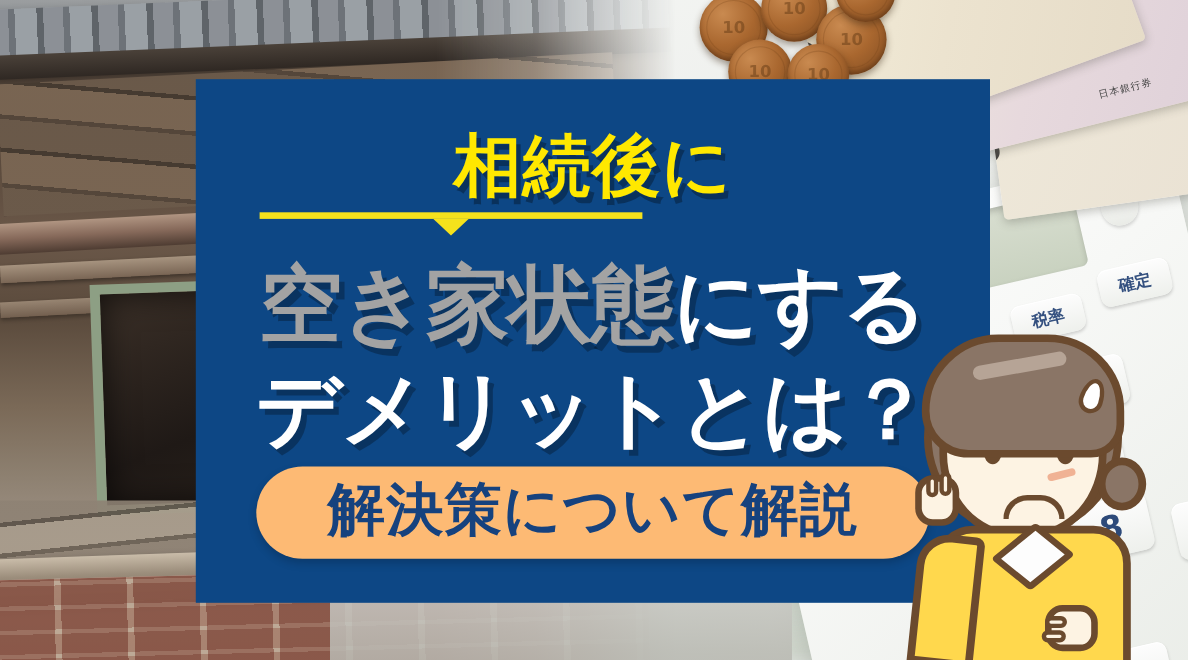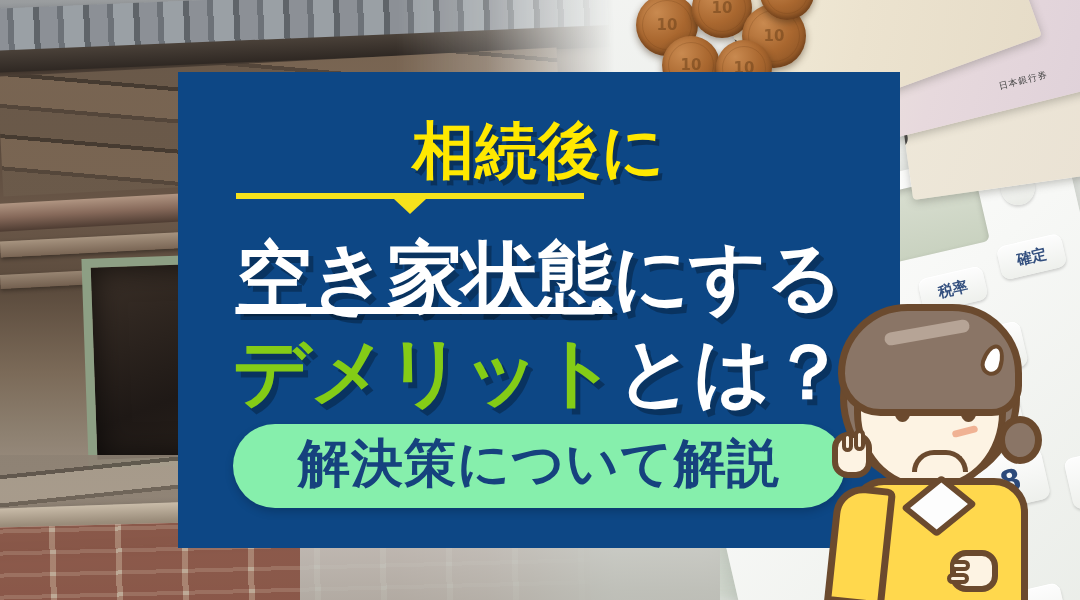--- a/index.html
+++ b/index.html
@@ -233,27 +233,27 @@
     text-shadow:4px 5px 0 rgba(0,0,0,.30);
   }
   .tl-2 {
     top:155px; font-size:76px; letter-spacing:-1px;
     text-shadow:5px 6px 0 rgba(0,0,0,.28);
   }
   .tl-3 {
     top:250px; font-size:76px; letter-spacing:-1px;
     text-shadow:5px 6px 0 rgba(0,0,0,.28);
   }
-  .c-lightblue { color:#ffffff;text-decoration:underline; }
+  .c-lightblue { color:#a3a3a3; }
   .c-white     { color:#ffffff; }
-  .c-mauve     { color:#84cc16; }
+  .c-mauve     { color:#ffffff; }
 
   .pill {
     position:absolute; left:55px; top:352px; width:612px; height:84px;
-    background:#86efac; border-radius:42px;
+    background:#fdba74; border-radius:42px;
     box-shadow:0 4px 8px rgba(0,0,0,.18);
     display:flex; align-items:center; justify-content:center;
   }
   .pill-text {
     font-family:"DejaVu Sans", sans-serif;
     font-weight:700; font-size:52px; color:#16427e;
     letter-spacing:1px; white-space:nowrap;
     transform:translateY(-2px);
   }
 

